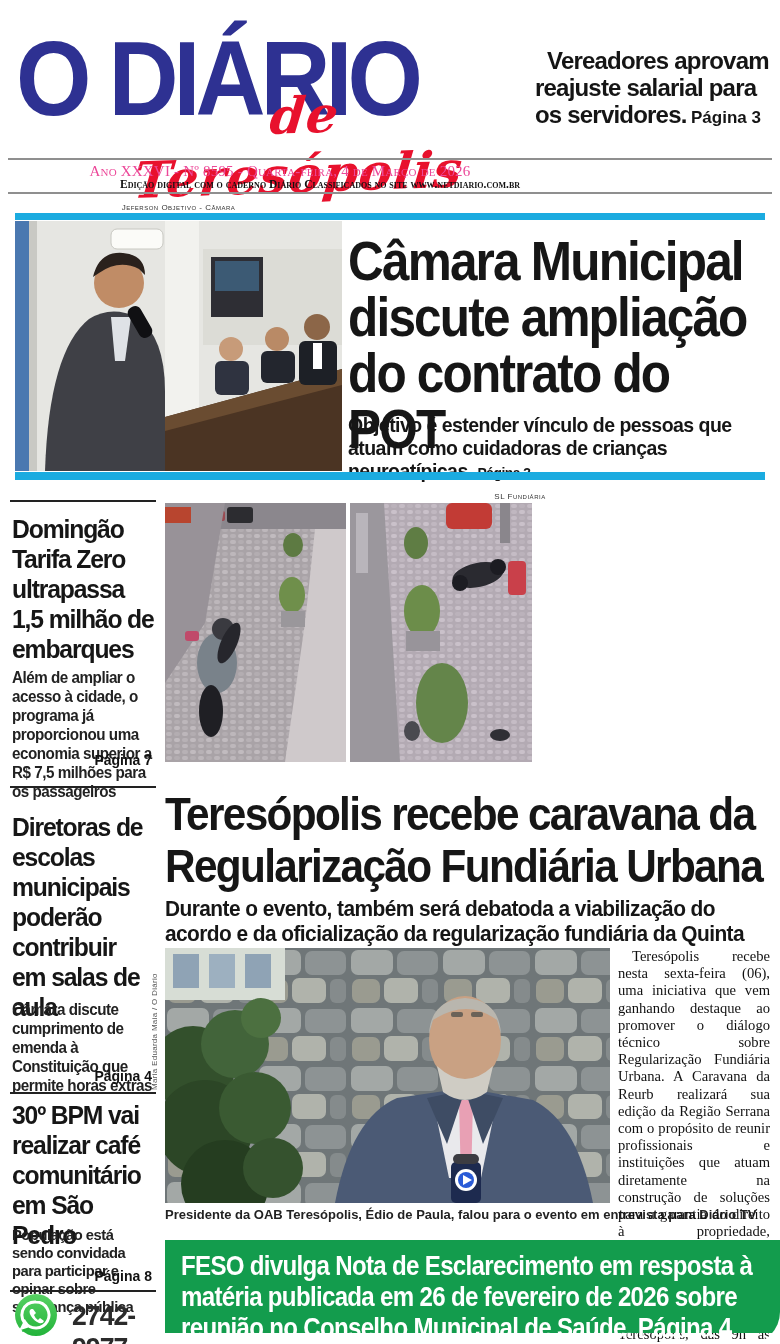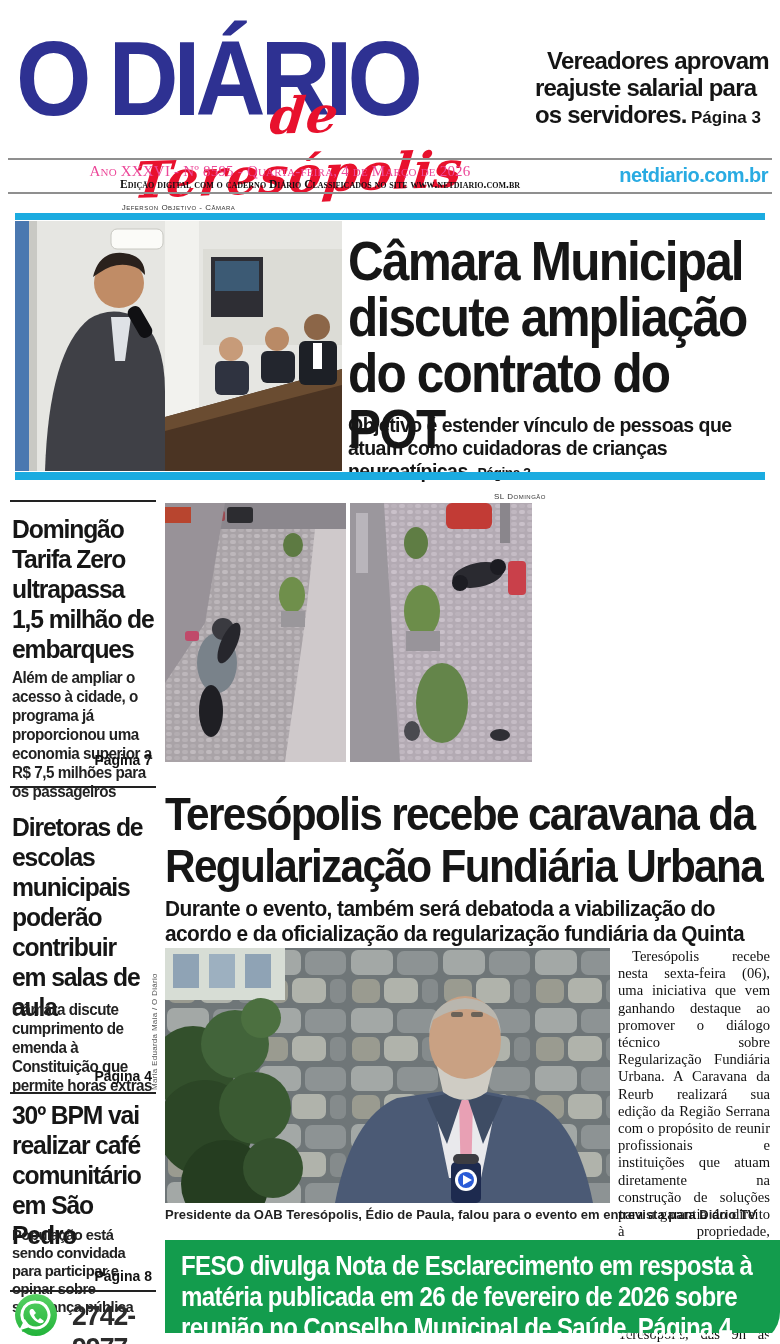--- a/index.html
+++ b/index.html
@@ -135,21 +135,20 @@
   <div class="abs logo-script">de Teresópolis</div>
 
   <div class="abs topstory">
     <span class="hl">Vereadores aprovam reajuste salarial para os servidores.</span>
     <span class="pg">Página 3</span>
   </div>
 
   <div class="abs rule-full" style="top:158px"></div>
   <div class="abs edition-line">Ano XXXVI - Nº 8595 - Quarta-feira, 4 de Março de 2026</div>
   <div class="abs digital-line">Edição digital com o caderno Diário Classificados no site www.netdiario.com.br</div>
-  <div class="abs website">netdiario.com.br</div>
   <div class="abs rule-full" style="top:192px"></div>
 
   <div class="abs photo-credit" style="left:15px; top:203px; width:327px; text-align:center;">Jeferson Objetivo - Câmara</div>
 
   <div class="abs cyanbar" style="top:213px"></div>
 
   <div class="abs main-photo">
     <svg width="327" height="250" viewBox="0 0 327 250">
       <rect width="327" height="250" fill="#e6e6e2"></rect>
       <rect x="0" y="0" width="14" height="250" fill="#4a78b0"></rect>
@@ -190,21 +189,21 @@
   </div>
 
   <div class="abs cyanbar" style="top:472px; height:8px"></div>
 
   <div class="abs siderule" style="top:500px"></div>
   <div class="abs side-h" style="top:514px">Domingão Tarifa Zero ultrapassa 1,5 milhão de embarques</div>
   <div class="abs side-s" style="top:668px">Além de ampliar o acesso à cidade, o programa já proporcionou uma economia superior a R$ 7,5 milhões para os passageiros</div>
   <div class="abs side-pg" style="top:752px">Página 7</div>
   <div class="abs siderule" style="top:786px"></div>
 
-  <div class="abs photo-credit" style="left:440px; top:492px; width:160px; text-align:center;">SL Domingão</div>
+  <div class="abs photo-credit" style="left:440px; top:492px; width:160px; text-align:center;">SL Fundiária</div>
 
   <div class="abs cctv1">
     <svg width="181" height="259" viewBox="0 0 181 259">
       <defs>
         <pattern id="cob1" width="16" height="12" patternUnits="userSpaceOnUse">
           <rect width="16" height="12" fill="#a9a3a7"></rect>
           <rect x="1" y="1" width="6" height="4" rx="2" fill="#bdb7bb"></rect>
           <rect x="9" y="1" width="6" height="4" rx="2" fill="#b3adb1"></rect>
           <rect x="1" y="7" width="6" height="4" rx="2" fill="#b7b1b5"></rect>
           <rect x="9" y="7" width="6" height="4" rx="2" fill="#c1bbbf"></rect>

